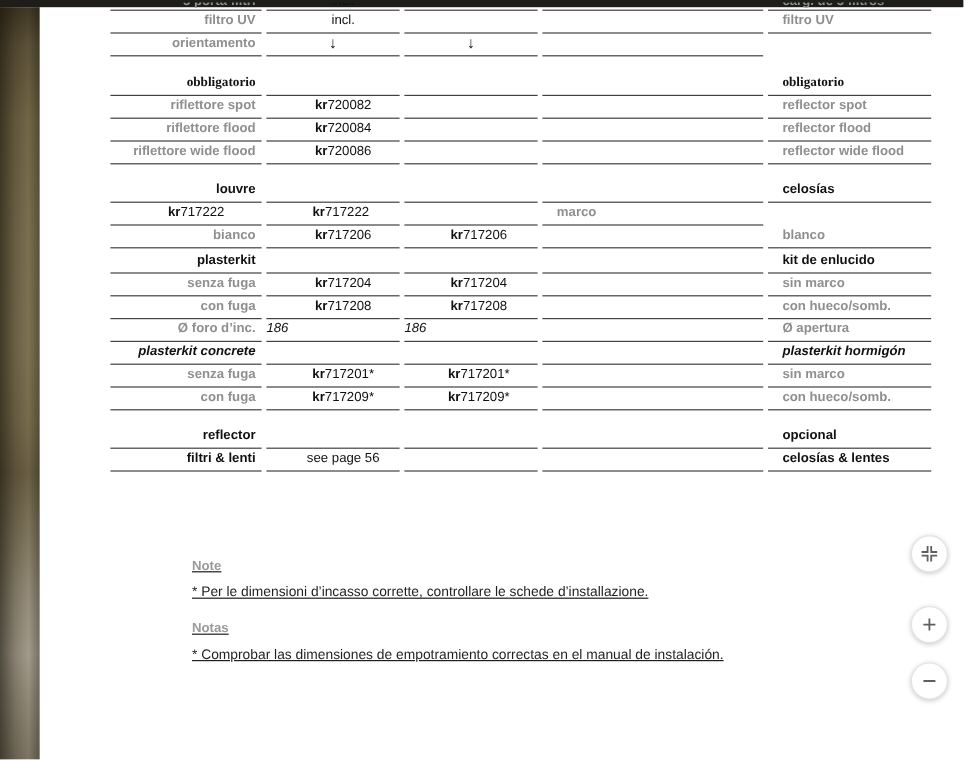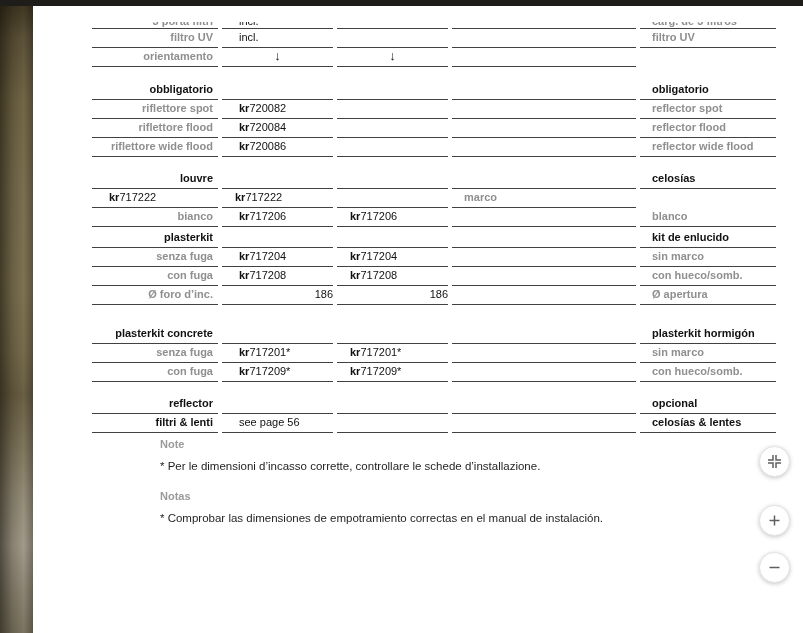--- a/index.html
+++ b/index.html
@@ -8,39 +8,39 @@
   .screen{position:relative;width:803px;height:633px;background:#fff;overflow:hidden;}
 
   .top-bar{position:absolute;left:0;top:0;width:803px;height:6px;background:#1e1d1a;}
 
   .left-strip{position:absolute;left:0;top:6px;width:33px;height:627px;
     background:
       linear-gradient(90deg, rgba(15,12,5,.55) 0%, rgba(15,12,5,.18) 38%, rgba(0,0,0,0) 72%, rgba(0,0,0,.28) 100%),
       linear-gradient(180deg,#403723 0%,#5c5138 5%,#726646 15%,#7b6f50 30%,#7e7252 45%,
                       #776b4c 55%,#6a5f44 62%,#7f755c 70%,#948b77 78%,#a29a8a 86%,#8e8574 93%,#7c7460 100%);}
 
-  .doc{position:absolute;left:92px;top:22px;width:684px;}
+  .doc{position:absolute;left:92px;top:2px;width:684px;}
   .row{display:grid;grid-template-columns:126px 111px 111px 184px 136px;column-gap:4px;}
   .cell{height:19px;box-sizing:border-box;border-bottom:1.5px solid #414141;
         font-size:11px;font-weight:bold;color:#8f8f8f;line-height:17px;white-space:nowrap;}
   .cell.l{text-align:right;padding-right:5px;}
-  .cell.c1,.cell.c2{color:#111;font-weight:normal;padding-left:17px;}
+  .cell.c1,.cell.c2{color:#111;font-weight:normal;padding-left:17px;text-align:center;}
   .cell.c2{padding-left:13px;}
   .cell .b{font-weight:bold;}
   .cell.r{padding-left:12px;}
   .hdr .cell{color:#111;}
   .hdr .cell.l,.hdr .cell.r{font-weight:bold;}
-  .m13{margin-top:13px;} .m14{margin-top:14px;} .m15{margin-top:2px;} .m20{margin-top:20px;}
+  .m13{margin-top:13px;} .m14{margin-top:14px;font-family:Liberation Serif, serif;} .m15{margin-top:2px;} .m20{font-style:italic;}
   .row.clip .cell{height:7px;overflow:hidden;}
   .row.clip .sh{display:block;margin-top:-9px;}
   .arw .cell.c1,.arw .cell.c2{text-align:center;padding-left:0;font-size:13px;line-height:15px;}
-  .ctr .cell.c1,.ctr .cell.c2{text-align:right;padding-left:0;}
+  .ctr .cell.c1,.ctr .cell.c2{text-align:left;padding-left:0;font-style:italic;}
   .dkl .cell.l,.dkl .cell.r{color:#111;}
 
-  .notes{position:absolute;left:160px;top:438px;width:580px;color:#1f1f1f;}
+  .notes{position:absolute;left:160px;top:466px;width:580px;color:#1f1f1f;text-decoration:underline;}
   .note-label{font-size:11px;font-weight:bold;color:#9a9a9a;line-height:13px;}
   .note-text{font-size:11.5px;line-height:13px;margin-top:9px;}
   .note-label.second{margin-top:17px;}
 
   .fab{position:absolute;left:759px;width:31px;height:31px;border-radius:50%;background:#fff;
        border:1px solid #e4e4e4;box-shadow:0 1px 4px rgba(0,0,0,.22);box-sizing:border-box;
        display:flex;align-items:center;justify-content:center;cursor:pointer;}
   .fab1{top:446px;} .fab2{top:505px;} .fab3{top:552px;}
   .fab svg{display:block;}
 </style>

